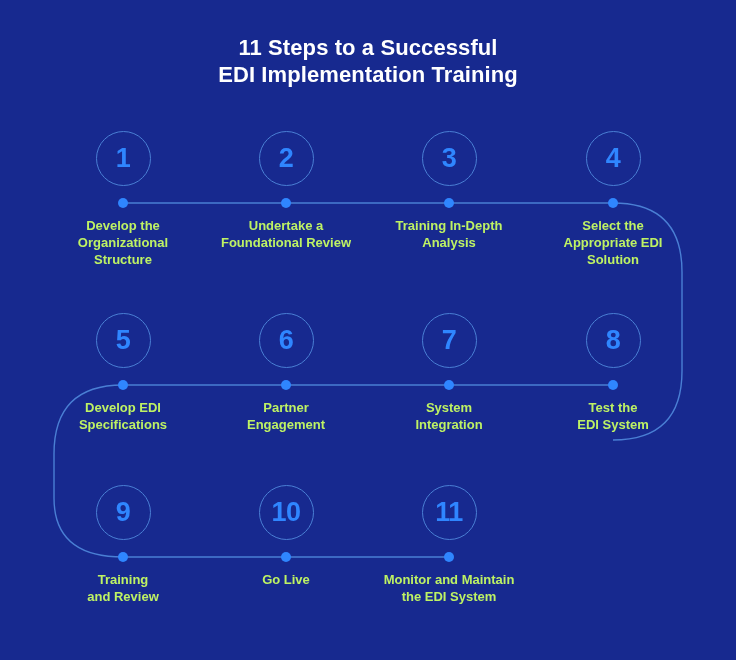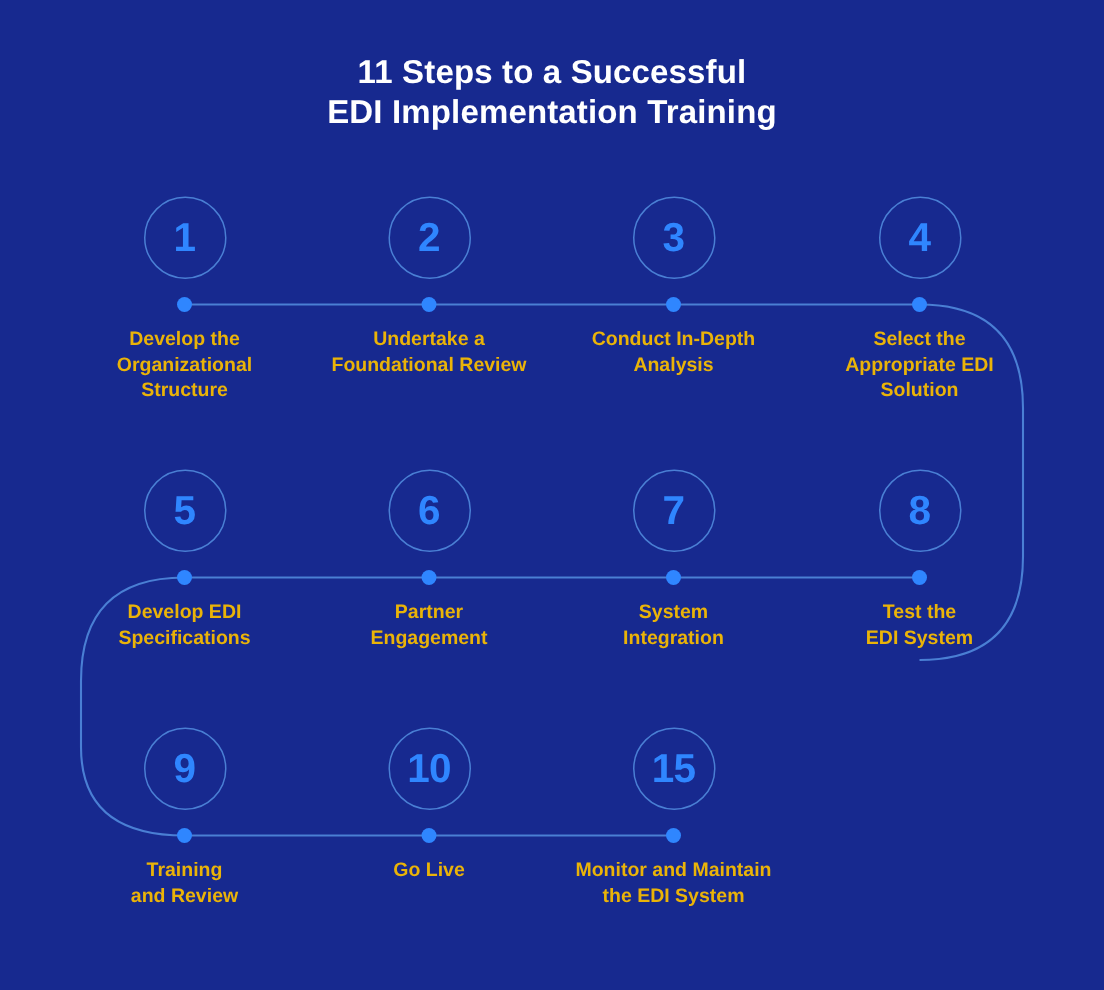--- a/index.html
+++ b/index.html
@@ -73,21 +73,21 @@
   }
   .step-dot {
     width: 10px;
     height: 10px;
     margin: 12px auto 0;
     background: #2f86ff;
     border-radius: 50%;
   }
   .step-label {
     margin-top: 9px;
-    color: #eab308;
+    color: #bef264;
     font-size: 13px;
     font-weight: bold;
     line-height: 17px;
     white-space: pre-line;
   }
 </style>
 </head>
 <body>
 
 <div id="infographic">
@@ -123,21 +123,21 @@
     <div class="step-dot"></div>
     <div class="step-label">Undertake a
 Foundational Review</div>
   </div>
 
   <div class="step" style="left:449px; top:131px;">
     <div class="step-circle">
       <span class="step-number">3</span>
     </div>
     <div class="step-dot"></div>
-    <div class="step-label">Conduct In-Depth
+    <div class="step-label">Training In-Depth
 Analysis</div>
   </div>
 
   <div class="step" style="left:613px; top:131px;">
     <div class="step-circle">
       <span class="step-number">4</span>
     </div>
     <div class="step-dot"></div>
     <div class="step-label">Select the
 Appropriate EDI
@@ -192,20 +192,20 @@
   <div class="step" style="left:286px; top:485px;">
     <div class="step-circle">
       <span class="step-number">10</span>
     </div>
     <div class="step-dot"></div>
     <div class="step-label">Go Live</div>
   </div>
 
   <div class="step" style="left:449px; top:485px;">
     <div class="step-circle">
-      <span class="step-number">15</span>
+      <span class="step-number">11</span>
     </div>
     <div class="step-dot"></div>
     <div class="step-label">Monitor and Maintain
 the EDI System</div>
   </div>
 
 </div>
 
 </body></html>

